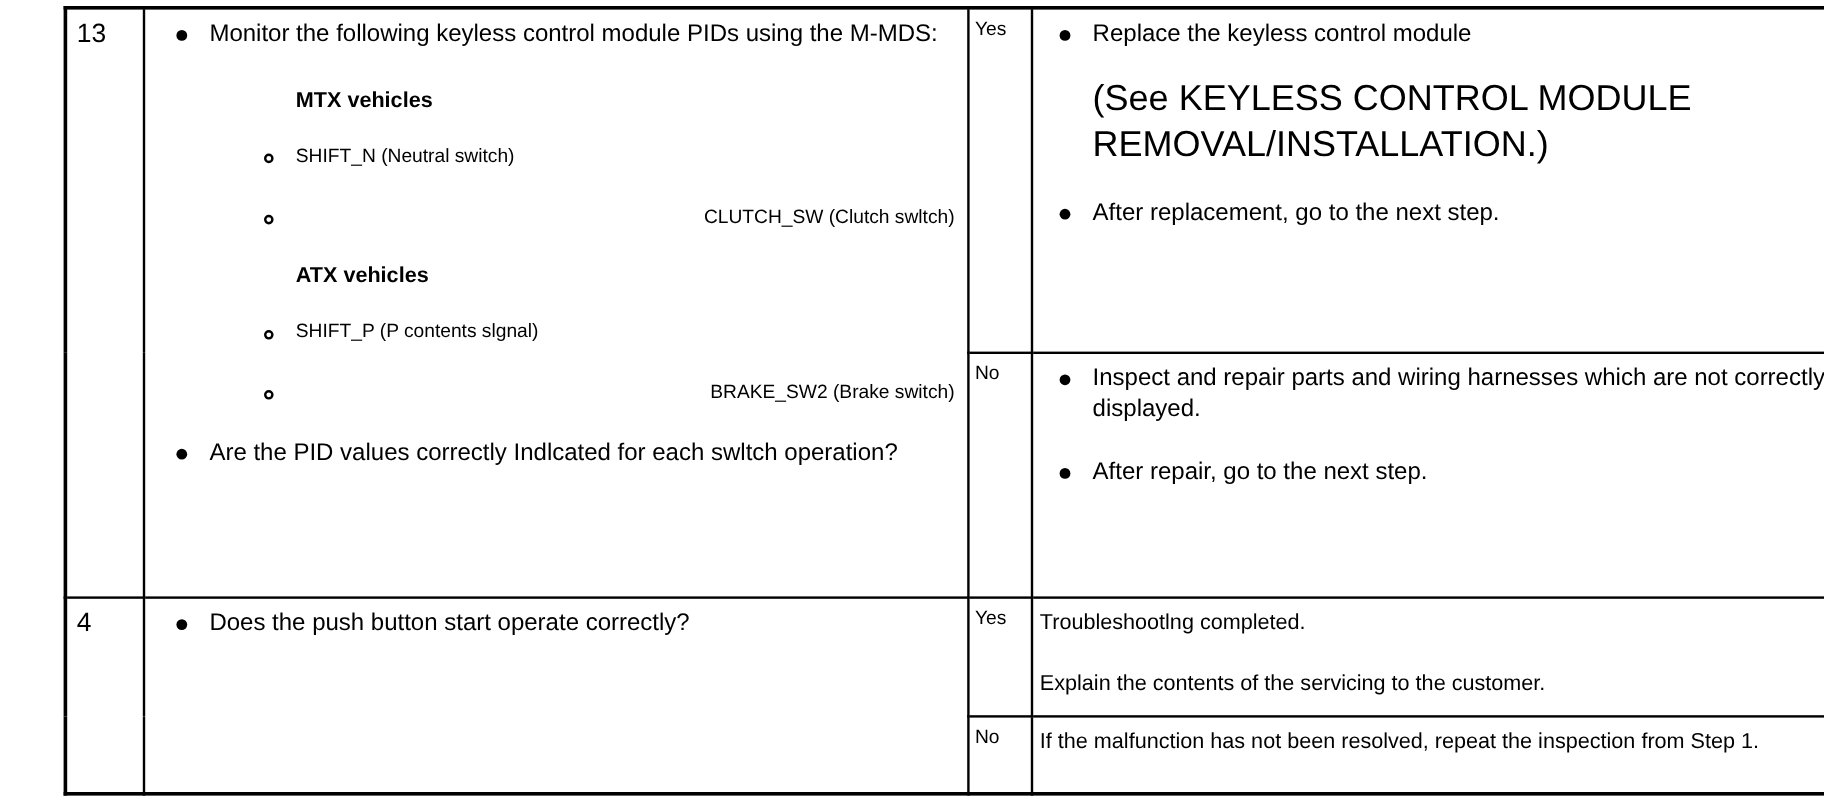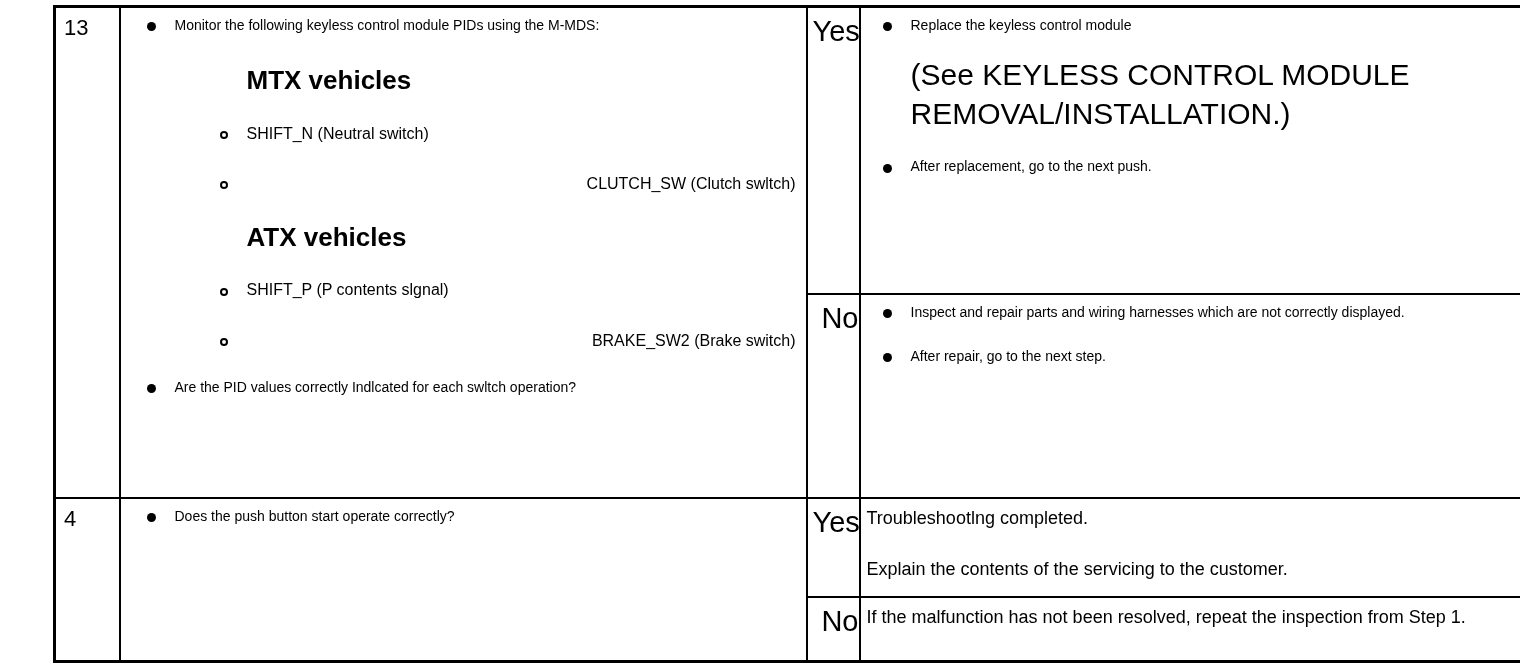--- a/index.html
+++ b/index.html
@@ -50,39 +50,38 @@
   col.c-yesno  { width: 53px;  }
   col.c-result { width: 695px; }
 
   
   .step-num {
     font-size: 22px;
     line-height: 1;
     padding: 9px 0 0 8px;
   }
   .yesno {
-    font-size: 29px;
+    font-size: 16px;
     line-height: 1;
     padding: 9px 0 0 5px;
     white-space: nowrap;
-    text-align: right;
   }
   .cell-body {
     padding: 8px 10px 8px 10px;
   }
 
   
   ul.blist {
     list-style: none;
     margin: 0;
     padding: 0;
   }
   ul.blist > li {
     position: relative;
-    font-size: 14px;
+    font-size: 20px;
     line-height: 1.29;
     margin: 0 0 16px 0;
     padding-left: 44px;
   }
   ul.blist > li:last-child { margin-bottom: 0; }
 
   ul.blist > li .bullet {
     position: absolute;
     left: 16px;
     top: 0.46em;
@@ -111,21 +110,21 @@
     left: 89px;
     top: 0.45em;
     width: 8px;
     height: 8px;
     border: 2px solid #000;
     border-radius: 50%;
     box-sizing: border-box;
   }
 
   .sub-heading {
-    font-size: 26px;
+    font-size: 18px;
     font-weight: bold;
     line-height: 1.29;
     margin: 0 0 26px 0;
     padding-left: 116px;
   }
 
   .indent-para {
     font-size: 30px;
     line-height: 1.29;
     margin: 22px 0 0 0;
@@ -220,21 +219,21 @@
             <ul class="blist">
               <li>
                 <span class="bullet"></span>
                 <span>Replace the keyless control module</span>
               </li>
             </ul>
             <div class="indent-para">(See KEYLESS CONTROL MODULE REMOVAL/INSTALLATION.)</div>
             <ul class="blist" style="margin-top:24px;">
               <li>
                 <span class="bullet"></span>
-                <span>After replacement, go to the next push.</span>
+                <span>After replacement, go to the next step.</span>
               </li>
             </ul>
           </div>
         </td>
       </tr>
 
       <tr>
         <td style="height:202px;">
           <div class="yesno">No</div>
         </td>

